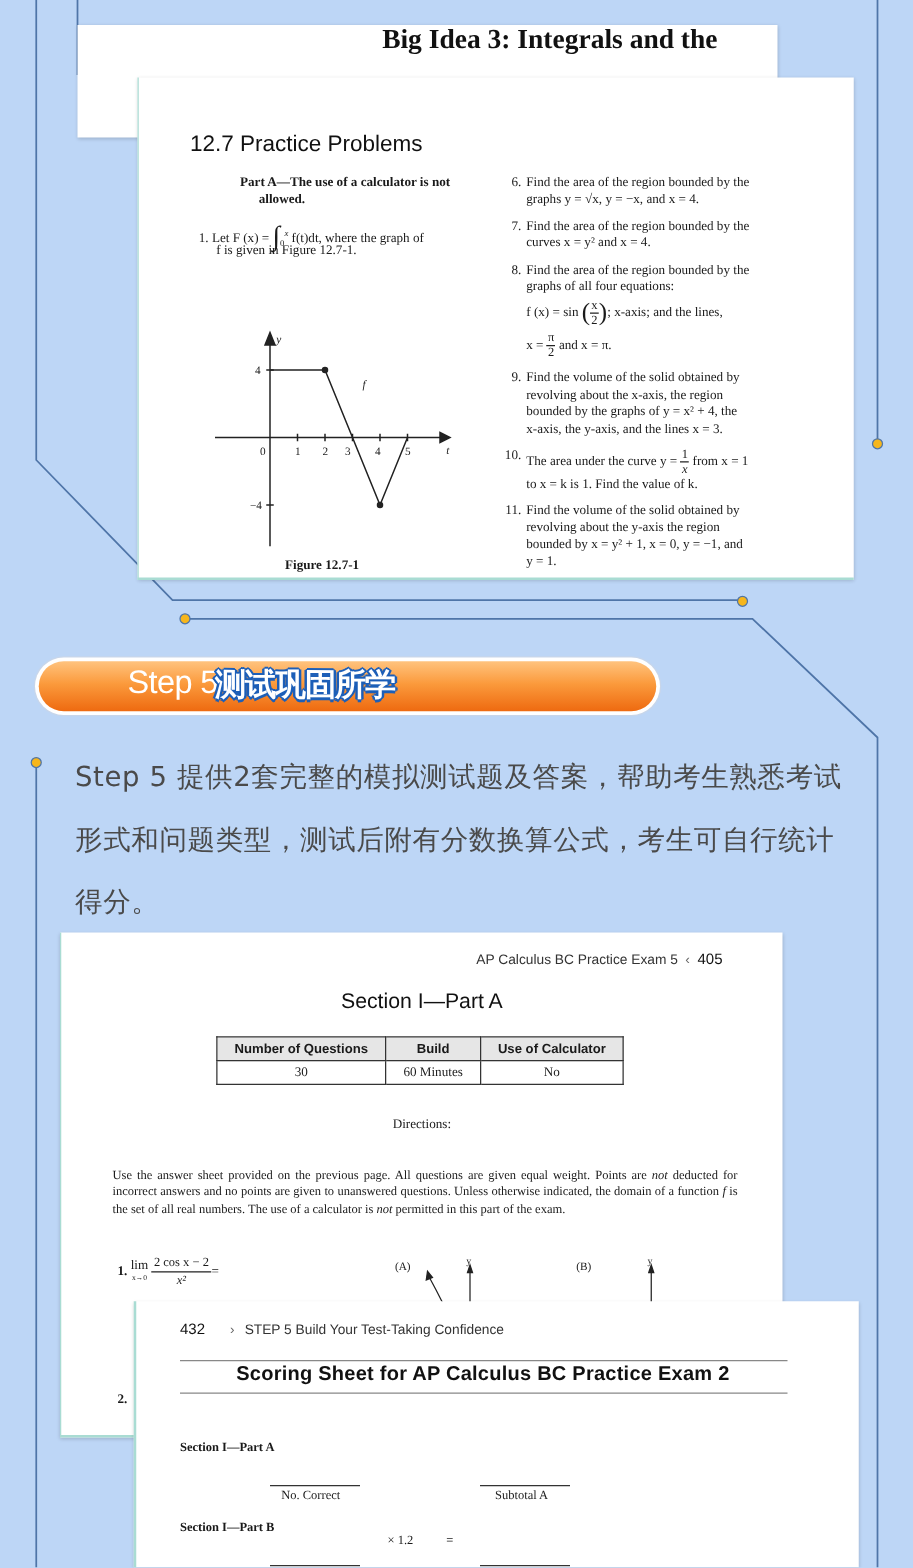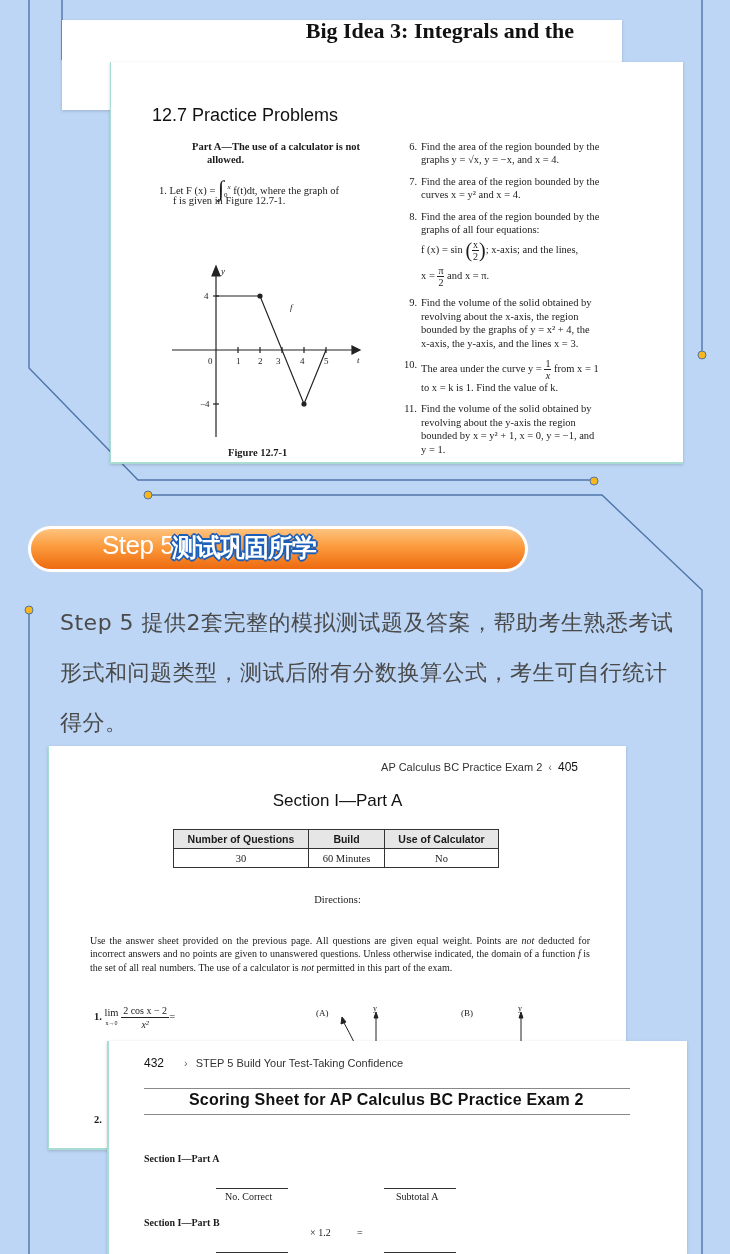--- a/index.html
+++ b/index.html
@@ -258,21 +258,21 @@
 <div id="step-banner">
   <div class="pill"></div>
   <span class="step-en">Step 5</span>
   <span class="step-cn">测试巩固所学</span>
 </div>
 
 <div id="desc">Step 5 提供2套完整的模拟测试题及答案，帮助考生熟悉考试形式和问题类型，测试后附有分数换算公式，考生可自行统计得分。</div>
 
 <div id="exam" class="page teal-edge">
   <div class="running">
-    <span>AP Calculus BC Practice Exam 2</span><span class="chev">‹</span><b>405</b>
+    <span>AP Calculus BC Practice Exam 5</span><span class="chev">‹</span><b>405</b>
   </div>
   <div class="sec-title">Section I—Part A</div>
   <table>
     <tbody>
         <tr>
       <th class="c1">Number of Questions</th>
       <th class="c2">Build</th>
       <th class="c3">Use of Calculator</th>
     </tr>
     <tr>

